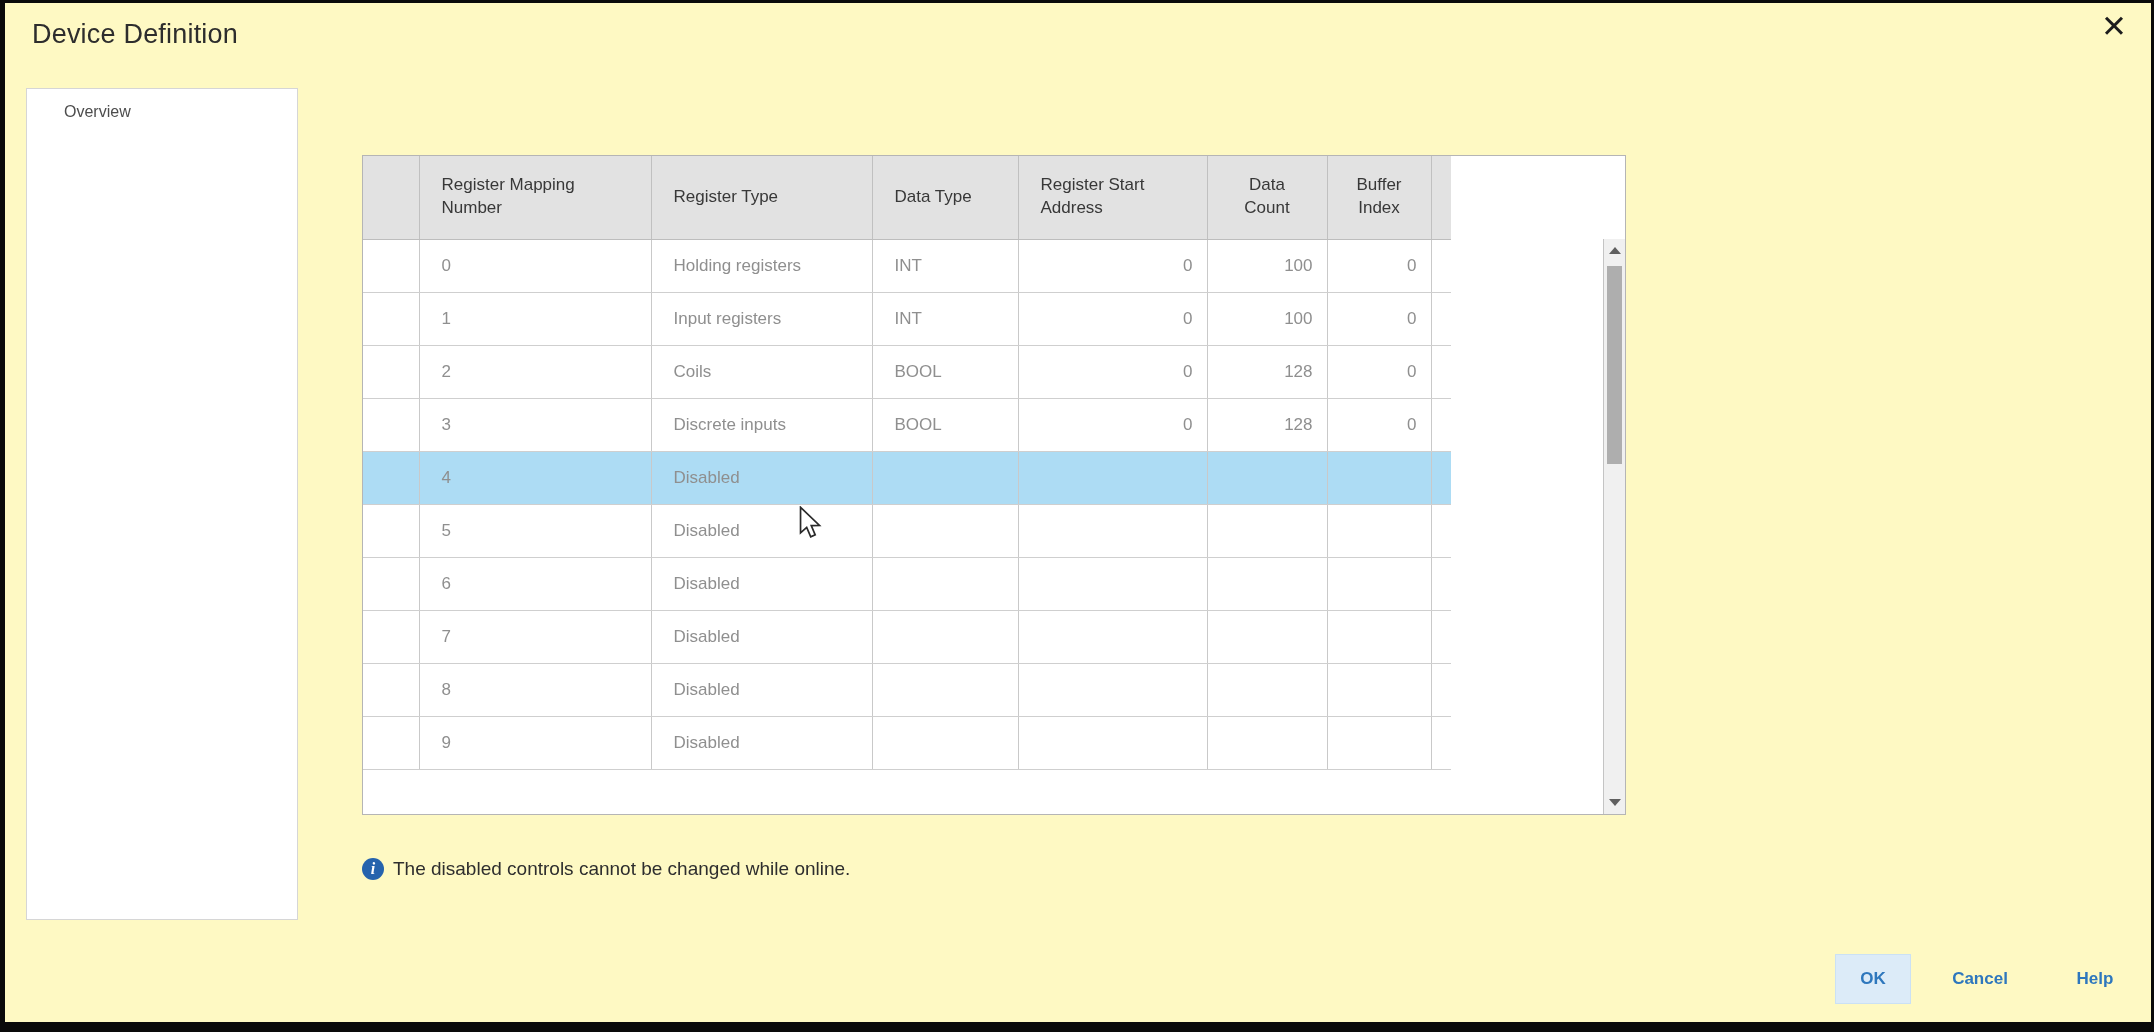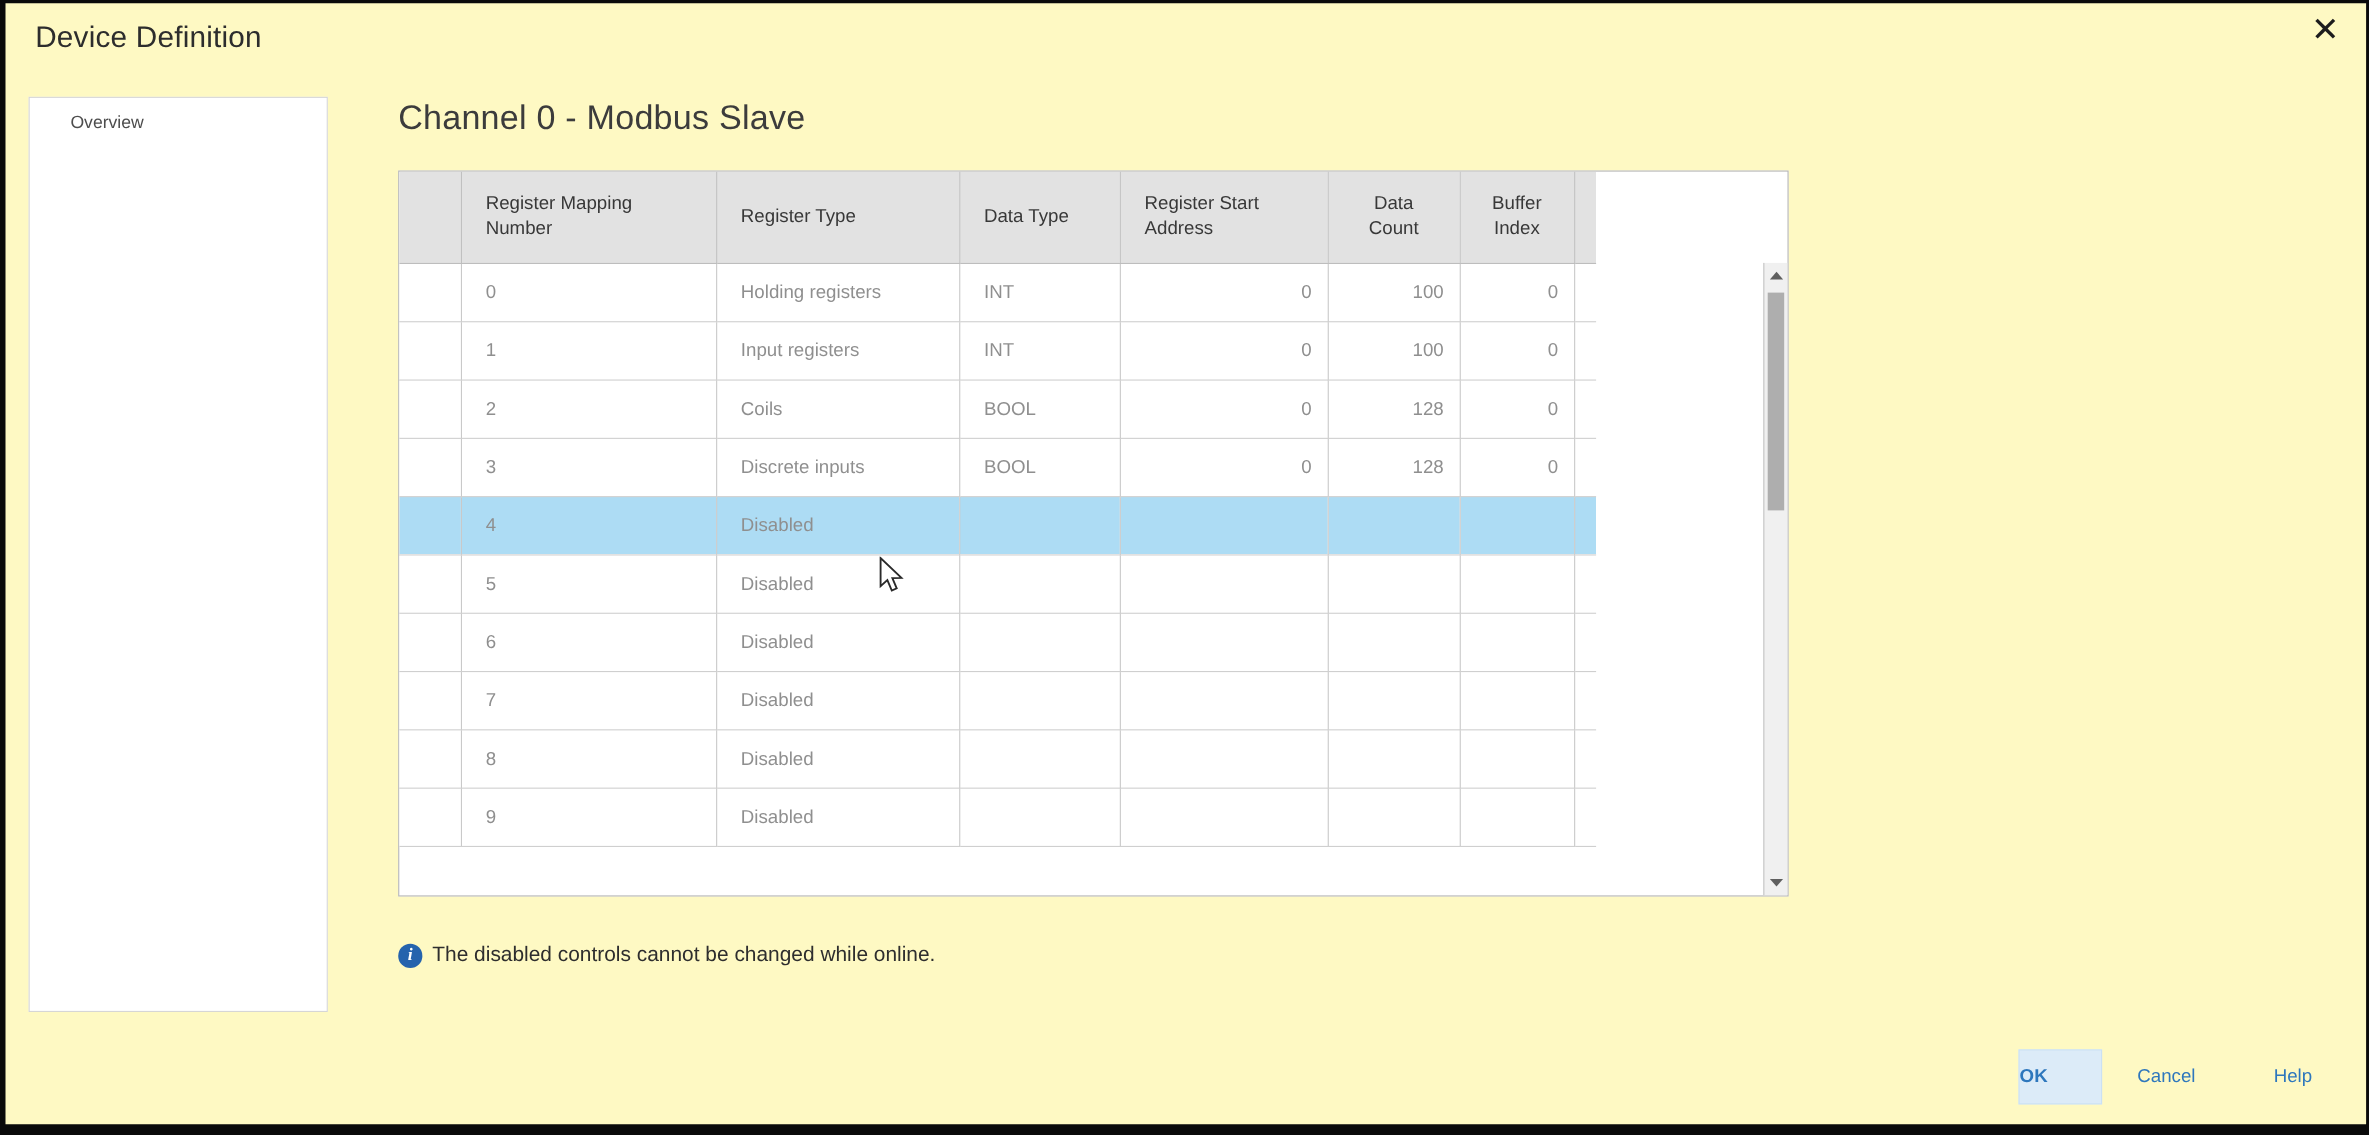--- a/index.html
+++ b/index.html
@@ -106,44 +106,43 @@
     font-size: 16px; line-height: 22px; text-align: center; flex: 0 0 auto;
   }
   .note-text { font-size: 19px; color: #2e2e2e; }
 
   
   .btn-ok {
     position: absolute; left: 1830px; top: 951px;
     width: 76px; height: 50px;
     background: #dcebf8; border: 1px solid #cbe1f4;
     color: #2e77bd; font-weight: bold; font-size: 17px;
-    text-align: left; line-height: 48px;
+    text-align: center; line-height: 48px;
   }
   .link-btn {
     position: absolute; top: 951px; height: 50px; line-height: 50px;
-    color: #2e77bd; font-weight: normal; font-size: 17px; text-align: left;
+    color: #2e77bd; font-weight: bold; font-size: 17px; text-align: center;
   }
   .btn-cancel { left: 1938px; width: 74px; }
   .btn-help { left: 2062px; width: 56px; }
 
   .mouse-cursor { position: absolute; left: 792px; top: 503px; }
 </style>
 </head>
 <body>
 
 <div class="dialog">
 
   <div class="dialog-title">Device Definition</div>
   <div class="close-btn">✕</div>
 
   <div class="sidebar">
     <div class="nav-item">Overview</div>
   </div>
 
-  <div class="main-heading">Channel 0 - Modbus Slave</div>
 
   <div class="table-wrap">
     <table class="grid">
       <colgroup>
         <col style="width:56px">
           <col style="width:232px">
           <col style="width:221px">
         <col style="width:146px">
           <col style="width:189px">
           <col style="width:120px">

